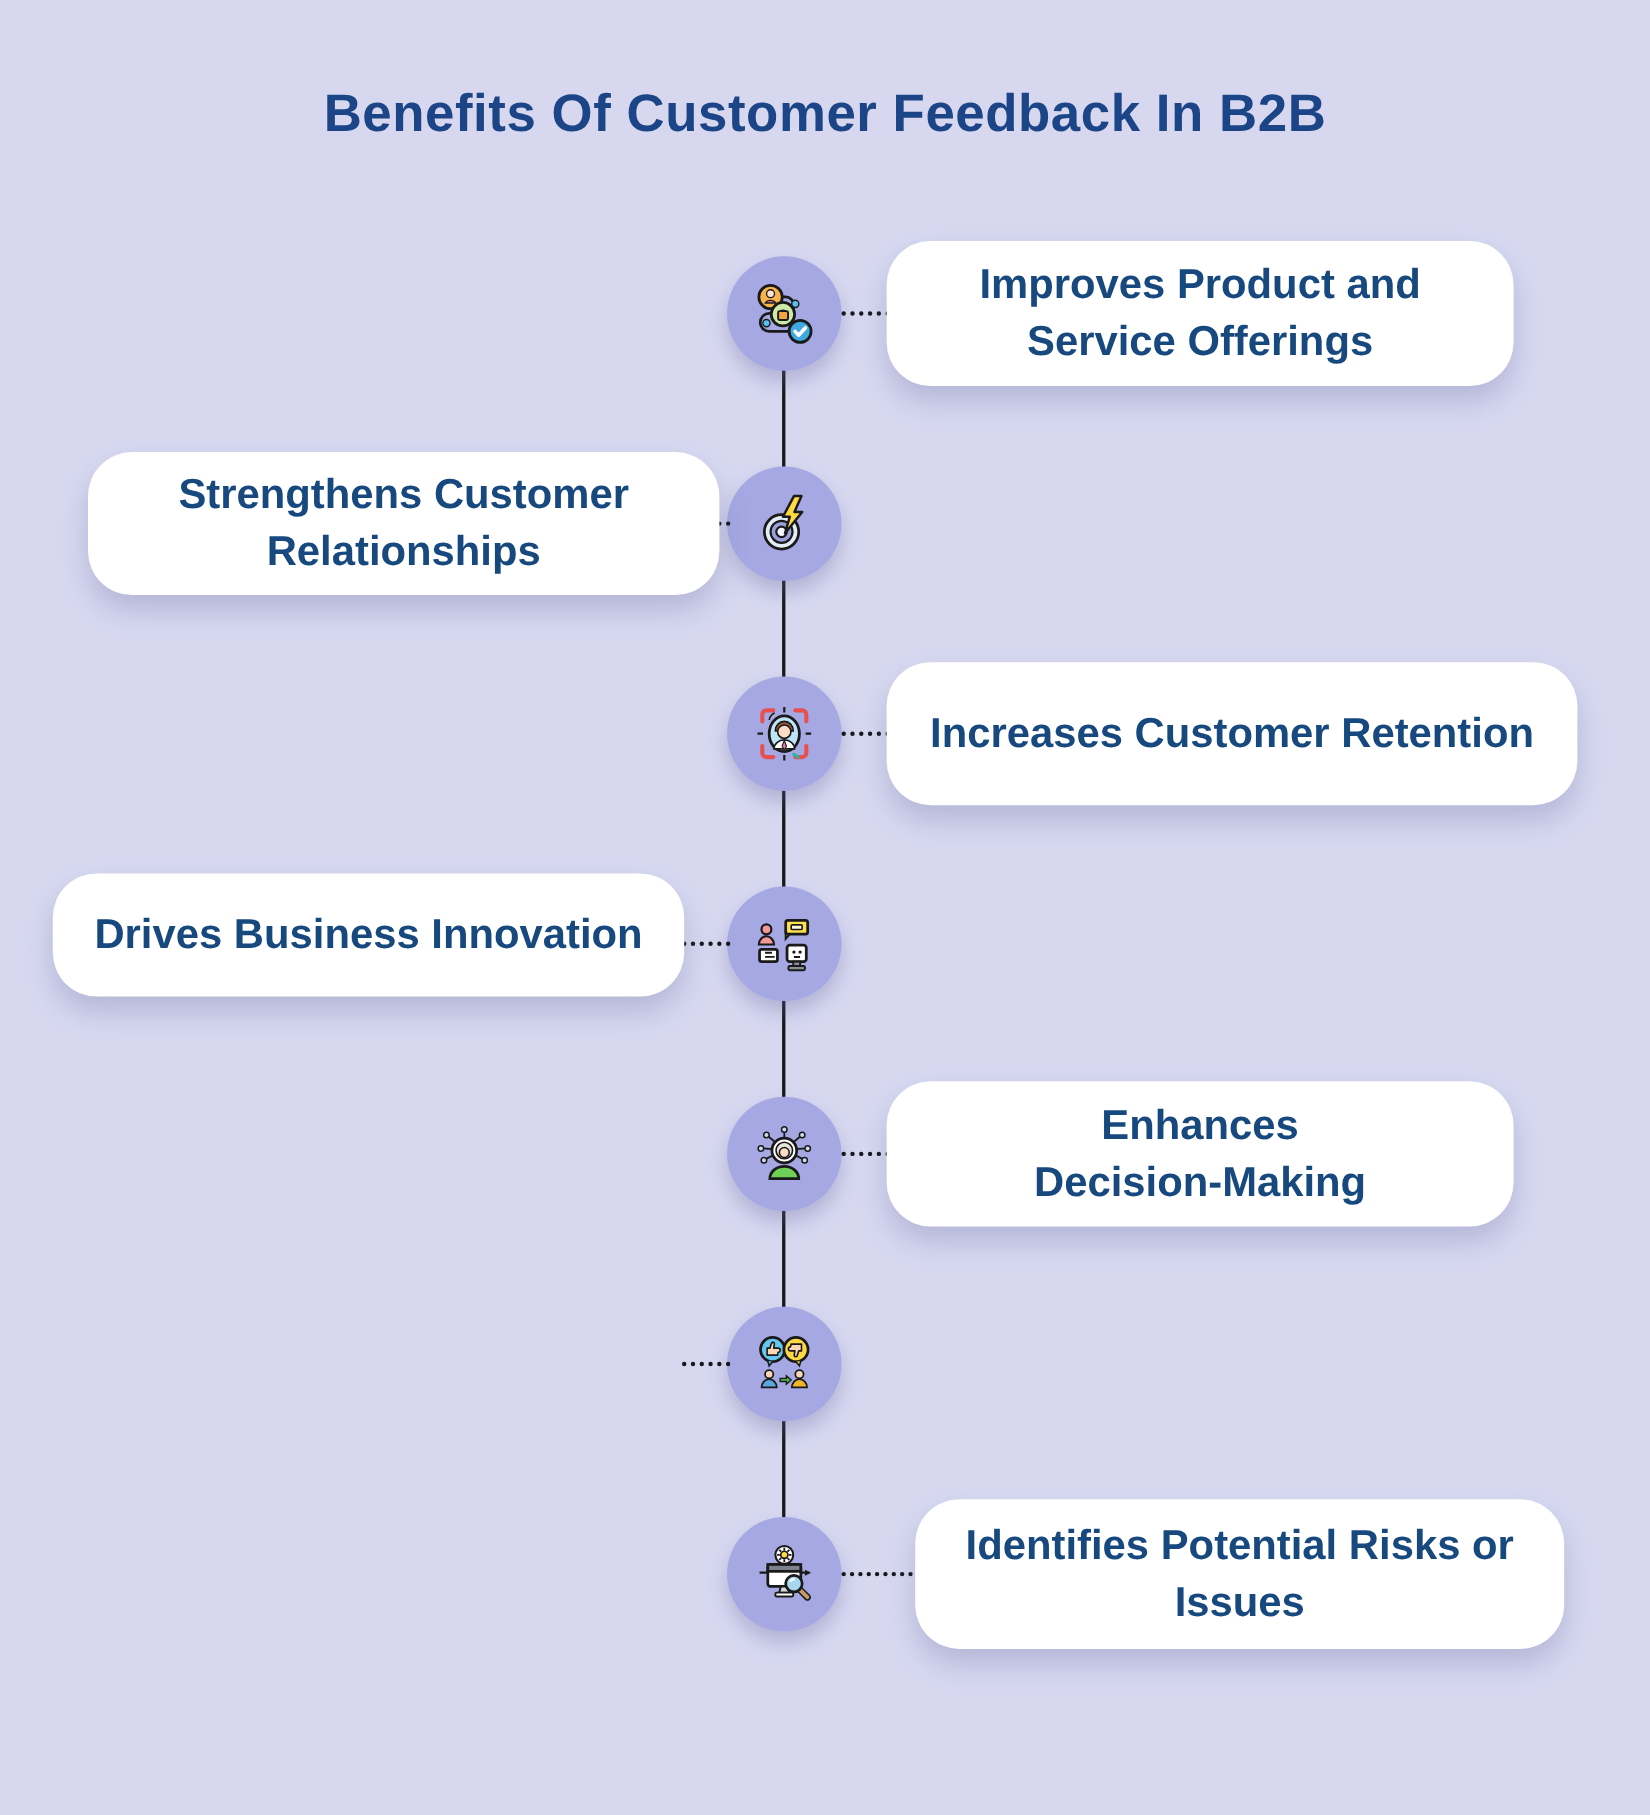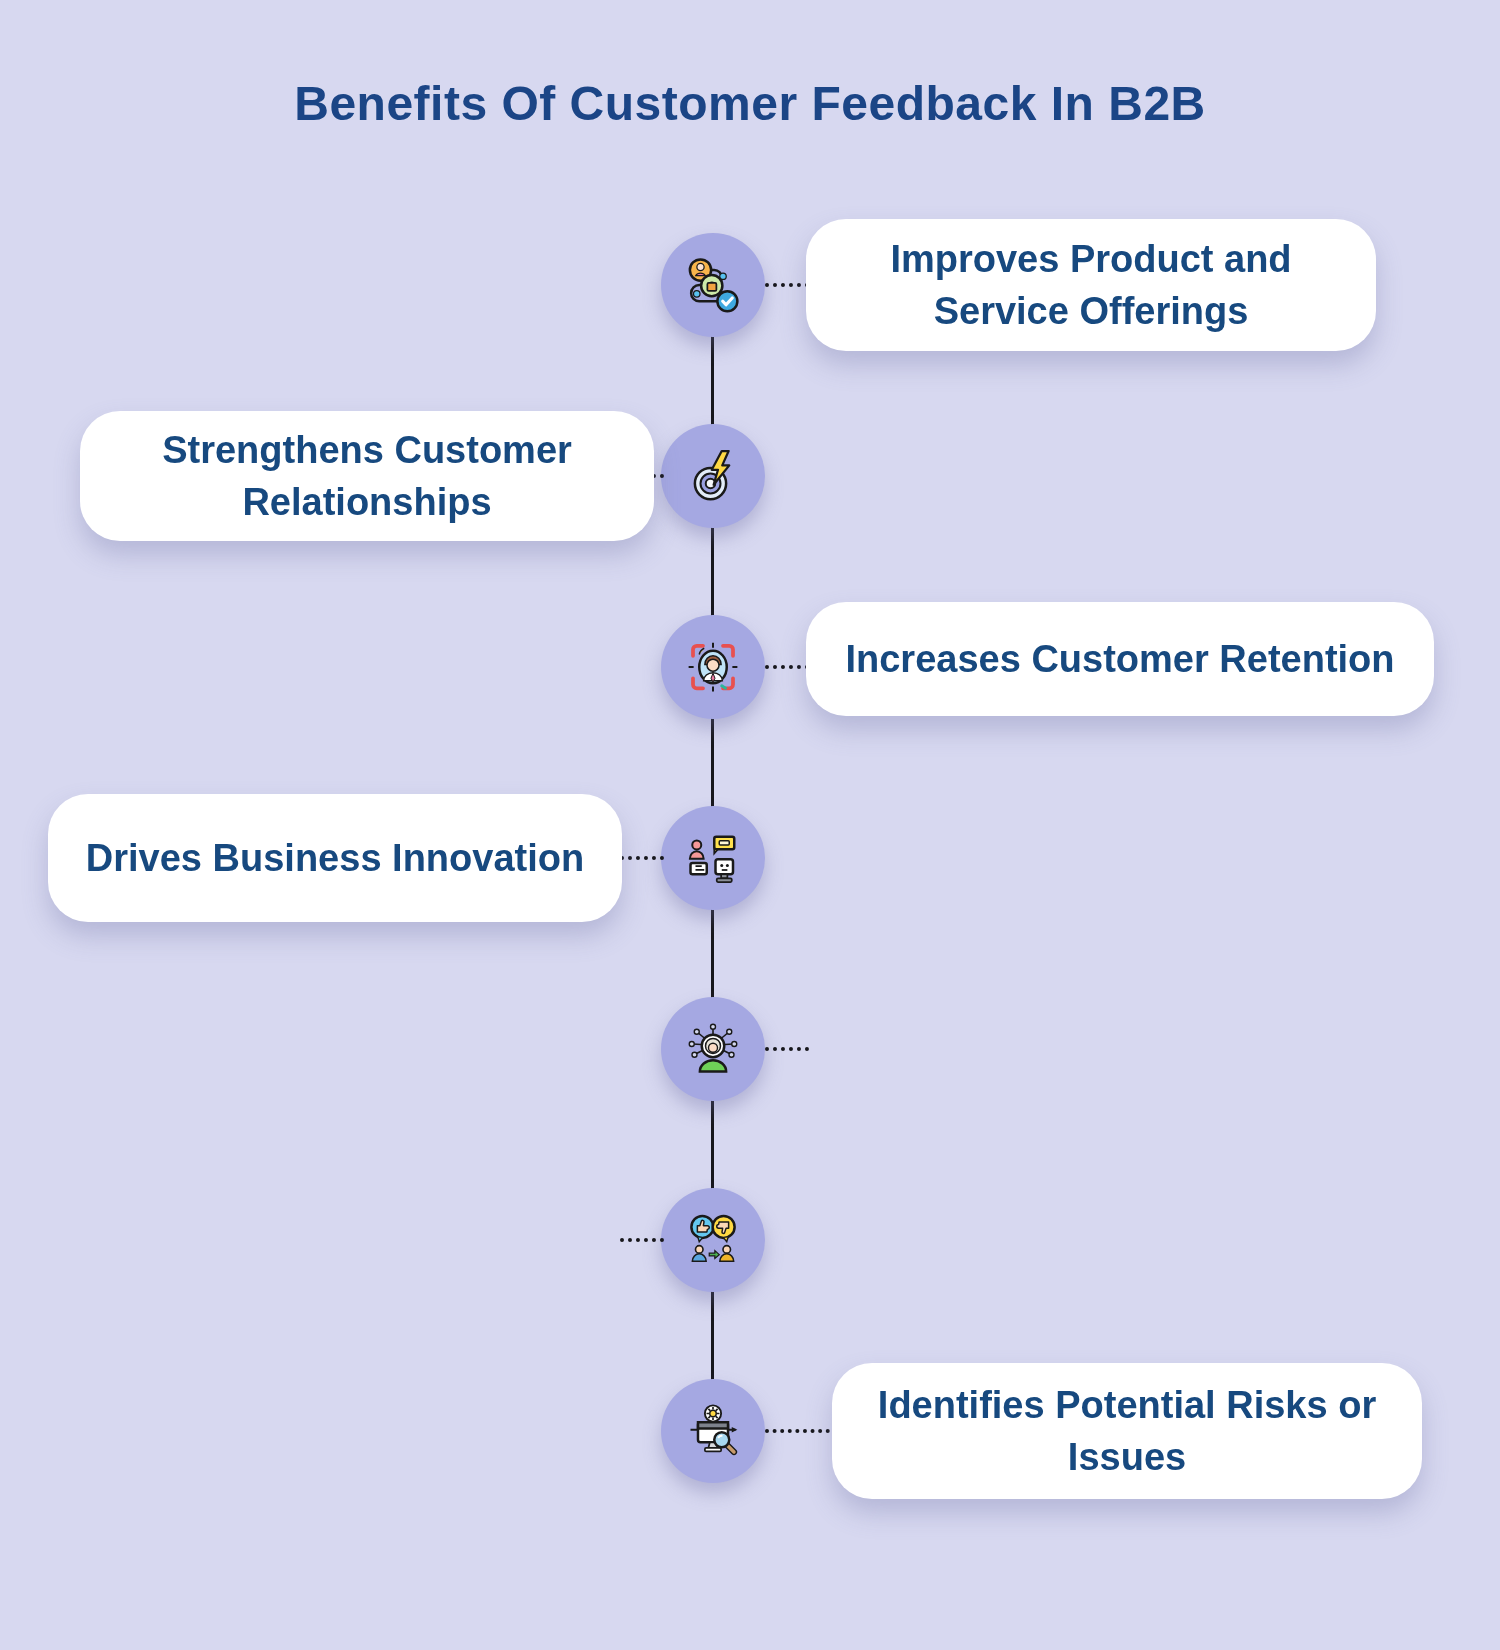--- a/index.html
+++ b/index.html
@@ -37,22 +37,22 @@
   .card{
     position:absolute;background:var(--card);border-radius:40px;
     display:flex;align-items:center;justify-content:center;text-align:center;
     box-shadow:0 14px 26px rgba(104,106,158,.30);
   }
   .card-text{
     color:var(--text);font-size:38px;font-weight:600;line-height:1.38;
   }
   .c1{left:806px;top:219px;width:570px;height:132px;}
   .c2{left:48px;top:411px;width:574px;height:130px;margin-left:32px;}
-  .c3{left:806px;top:602px;width:628px;height:114px;}
-  .c4{left:48px;top:794px;width:574px;height:128px;}
+  .c3{left:806px;top:602px;width:628px;height:130px;}
+  .c4{left:48px;top:794px;width:574px;height:112px;}
   .c5{left:806px;top:983px;width:570px;height:132px;}
   .c6{left:48px;top:1175px;width:574px;height:130px;}
   .c7{left:832px;top:1363px;width:590px;height:136px;}
   .mw1{max-width:430px;}
   .mw2{max-width:470px;}
   .mw5{max-width:350px;}
   .mw6{max-width:410px;}
   .mw7{max-width:505px;}
   .badge svg{display:block;}
 </style>
@@ -161,20 +161,23 @@
           <circle cx="9.2" cy="28.6" r="2"></circle>
           <circle cx="38.8" cy="28.6" r="2"></circle>
       </g>
       <circle cx="24" cy="21.5" r="9" fill="#ffffff" stroke="#1a1a1a" stroke-width="2"></circle>
       <circle cx="24" cy="21.5" r="6" fill="#e9e4da" stroke="#1a1a1a" stroke-width="1.2"></circle>
       <circle cx="24" cy="23" r="3.6" fill="#fcdcc6" stroke="#1a1a1a" stroke-width="1.1"></circle>
       <path d="M13.5 42 a10.5 9 0 0 1 21 0 z" fill="#6fd157" stroke="#1a1a1a" stroke-width="2"></path>
     </svg>
   </div>
   <div class="connector k5"></div>
+  <div class="card c5">
+    <span class="card-text mw5">Enhances Decision-Making</span>
+  </div>
 
   <div class="badge b6">
     <svg width="60" height="60" viewBox="0 0 48 48">
       <circle cx="15.5" cy="13.5" r="8.8" fill="#64c8f0" stroke="#1a1a1a" stroke-width="2"></circle>
       <path d="M15.5 22.3 l-2.5 3 l-1 -3.4" fill="#64c8f0" stroke="#1a1a1a" stroke-width="1.2"></path>
       <path d="M11.5 17.5 v-5 h2 l1.2 -3.6 a1.1 1.1 0 0 1 2.1 0.5 l-0.5 3.1 h3.2 a1.5 1.5 0 0 1 0 3 l-0.4 2 z" fill="#fcd7b6" stroke="#1a1a1a" stroke-width="1.2" stroke-linejoin="round"></path>
       <circle cx="32.5" cy="13.5" r="8.8" fill="#ffd943" stroke="#1a1a1a" stroke-width="2"></circle>
       <path d="M32.5 22.3 l2.5 3 l1 -3.4" fill="#ffd943" stroke="#1a1a1a" stroke-width="1.2"></path>
       <path d="M36.5 9.5 v5 h-2 l-1.2 3.6 a1.1 1.1 0 0 1 -2.1 -0.5 l0.5 -3.1 h-3.2 a1.5 1.5 0 0 1 0 -3 l0.4 -2 z" fill="#fcd7b6" stroke="#1a1a1a" stroke-width="1.2" stroke-linejoin="round"></path>
       <circle cx="13" cy="31.5" r="3" fill="#fcd7b6" stroke="#1a1a1a" stroke-width="1.3"></circle>

